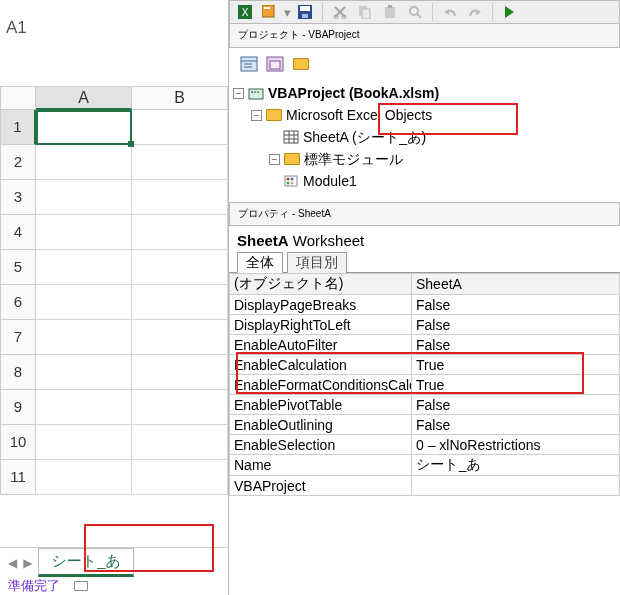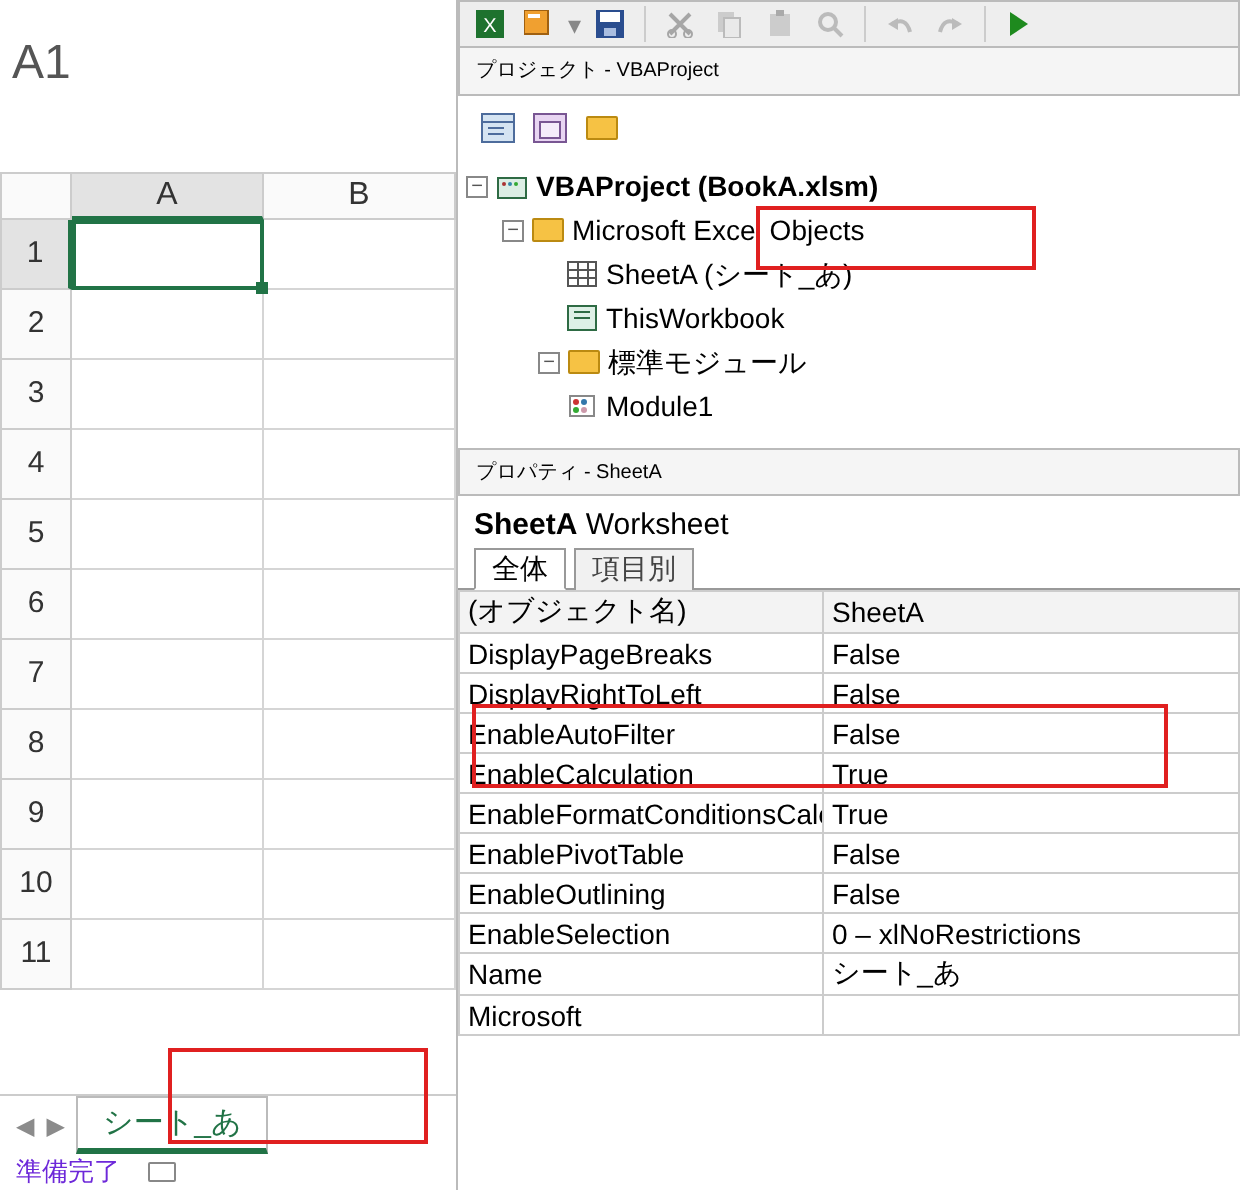--- a/index.html
+++ b/index.html
@@ -16,21 +16,21 @@
   .excel-pane {
     position: absolute;
     left: 0; top: 0;
     width: 228px;
     height: 595px;
     background: #fff;
   }
   .name-box {
     position: absolute;
     left: 6px; top: 18px;
-    font-size: 24px;
+    font-size: 17px;
     color: #555;
   }
   .grid-area {
     position: absolute;
     left: 0; top: 86px;
     width: 228px;
   }
   .col-headers {
     display: flex;
     height: 24px;
@@ -427,28 +427,20 @@
     <div class="tree-row ind3">
       <svg class="tree-icon" width="16" height="14">
           <rect x="1" y="1" width="14" height="12" fill="#fff" stroke="#555"></rect>
           <line x1="1" y1="5" x2="15" y2="5" stroke="#555"></line>
           <line x1="1" y1="9" x2="15" y2="9" stroke="#555"></line>
           <line x1="6" y1="1" x2="6" y2="13" stroke="#555"></line>
           <line x1="11" y1="1" x2="11" y2="13" stroke="#555"></line>
         </svg>
       <span>SheetA (シート_あ)</span>
     </div>
-    <div class="tree-row ind3">
-      <svg class="tree-icon" width="16" height="14">
-          <rect x="1" y="1" width="14" height="12" fill="#def0e6" stroke="#2e6b44"></rect>
-          <line x1="4" y1="4" x2="12" y2="4" stroke="#2e6b44"></line>
-          <line x1="4" y1="7" x2="12" y2="7" stroke="#2e6b44"></line>
-        </svg>
-      <span>ThisWorkbook</span>
-    </div>
     <div class="tree-row ind3b">
       <span class="exp">−</span>
       <span class="folder tree-icon"></span>
       <span>標準モジュール</span>
     </div>
     <div class="tree-row ind3">
       <svg class="tree-icon" width="16" height="14">
           <rect x="2" y="2" width="12" height="10" fill="#fff" stroke="#888"></rect>
           <circle cx="5" cy="5" r="1.5" fill="#c33"></circle>
           <circle cx="9" cy="5" r="1.5" fill="#37a"></circle>
@@ -506,21 +498,21 @@
         </tr>
     <tr>
           <td>EnableSelection</td>
           <td>0 – xlNoRestrictions</td>
         </tr>
     <tr>
           <td>Name</td>
           <td>シート_あ</td>
         </tr>
     <tr>
-          <td>Microsoft</td>
+          <td>VBAProject</td>
           <td></td>
         </tr>
   </tbody>
     </table>
 </div>
 
 <div class="redbox" style="left:84px; top:524px; width:130px; height:48px;"></div>
 <div class="redbox" style="left:378px; top:103px; width:140px; height:32px;"></div>
 <div class="redbox" style="left:236px; top:352px; width:348px; height:42px;"></div>
 

